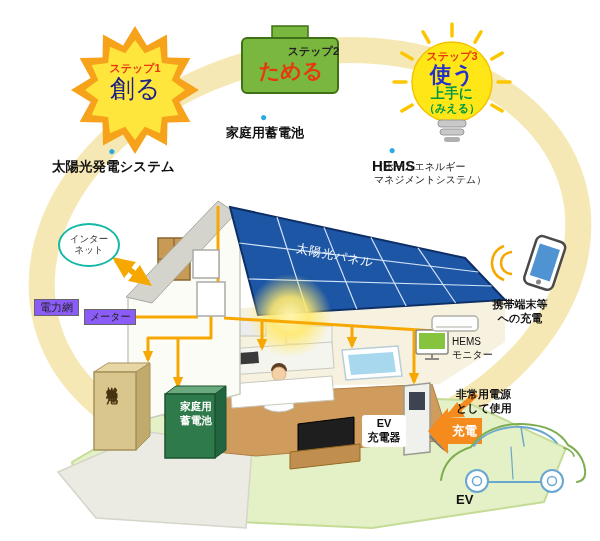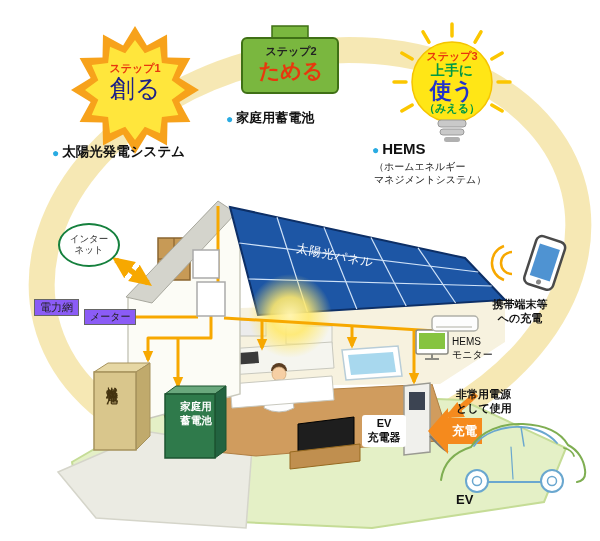--- a/index.html
+++ b/index.html
@@ -2,25 +2,25 @@
 <html><head>
 <meta charset="utf-8">
 <style>
   html,body{margin:0;padding:0;background:#fff;}
   #stage{position:relative;width:600px;height:541px;overflow:hidden;background:#fff;
          font-family:"Liberation Sans","DejaVu Sans",sans-serif;color:#1a1a1a;}
   #scene{position:absolute;left:0;top:0;}
   .abs{position:absolute;}
   .pre{white-space:pre-line;}
   .center{text-align:center;}
-  .bullet-row{display:flex;align-items:center;font-weight:bold;font-size:13px;color:#111;}
+  .bullet-row{display:flex;align-items:center;font-weight:bold;font-size:13px;color:#111;flex-direction:column;}
   .dot::before{content:"●";color:#29abe2;margin-right:3px;font-size:12px;}
   .label-box{background:#8b5cf6;border:1.5px solid #666;padding:1px 5px;font-size:11px;line-height:1.2;color:#222;}
   .step-label{color:#e8380d;font-size:11px;font-weight:bold;line-height:1.2;}
-  .oval{border:2px solid #15803d;border-radius:50%;background:#fff;display:flex;align-items:center;justify-content:center;
+  .oval{border:2px solid #14b8a6;border-radius:50%;background:#fff;display:flex;align-items:center;justify-content:center;
         font-size:9.5px;line-height:1.15;color:#333;text-align:center;}
 </style>
 </head>
 <body>
 
 <div id="stage">
 
 <svg id="scene" width="600" height="541" viewBox="0 0 600 541">
   <defs>
     <radialGradient id="glow">
@@ -195,28 +195,28 @@
     <circle cx="552" cy="481" r="4.5" stroke="#6aa7cf" stroke-width="1.5"></circle>
   </g>
 </svg>
 
 <div class="abs center" style="left:77px;top:62px;width:116px;">
   <div class="step-label">ステップ1</div>
   <div style="color:#1d2088;font-size:25px;font-weight:normal;line-height:1.05;">創る</div>
 </div>
 
 <div class="abs center" style="left:243px;top:44px;width:96px;">
-  <div style="color:#222;font-size:11px;font-weight:bold;">ステップ2</div>
+  <div style="color:#222;font-size:11px;font-weight:bold;text-align:right;">ステップ2</div>
   <div style="color:#e8380d;font-size:21px;font-weight:bold;line-height:1.1;">ためる</div>
 </div>
 
 <div class="abs center" style="left:406px;top:50px;width:92px;">
   <div class="step-label">ステップ3</div>
+  <div style="color:#2233cc;font-size:22px;font-weight:bold;line-height:1.05;">使う</div>
   <div style="color:#009944;font-size:14px;font-weight:bold;line-height:1.1;">上手に</div>
-  <div style="color:#2233cc;font-size:22px;font-weight:bold;line-height:1.05;">使う</div>
   <div style="color:#009944;font-size:11px;font-weight:bold;line-height:1.1;">（みえる）</div>
 </div>
 
 <div class="abs bullet-row" style="left:226px;top:109px;">
   <span class="dot"></span>
   <span>家庭用蓄電池</span>
 </div>
 
 <div class="abs bullet-row" style="left:52px;top:143px;font-size:13.5px;">
   <span class="dot"></span>

